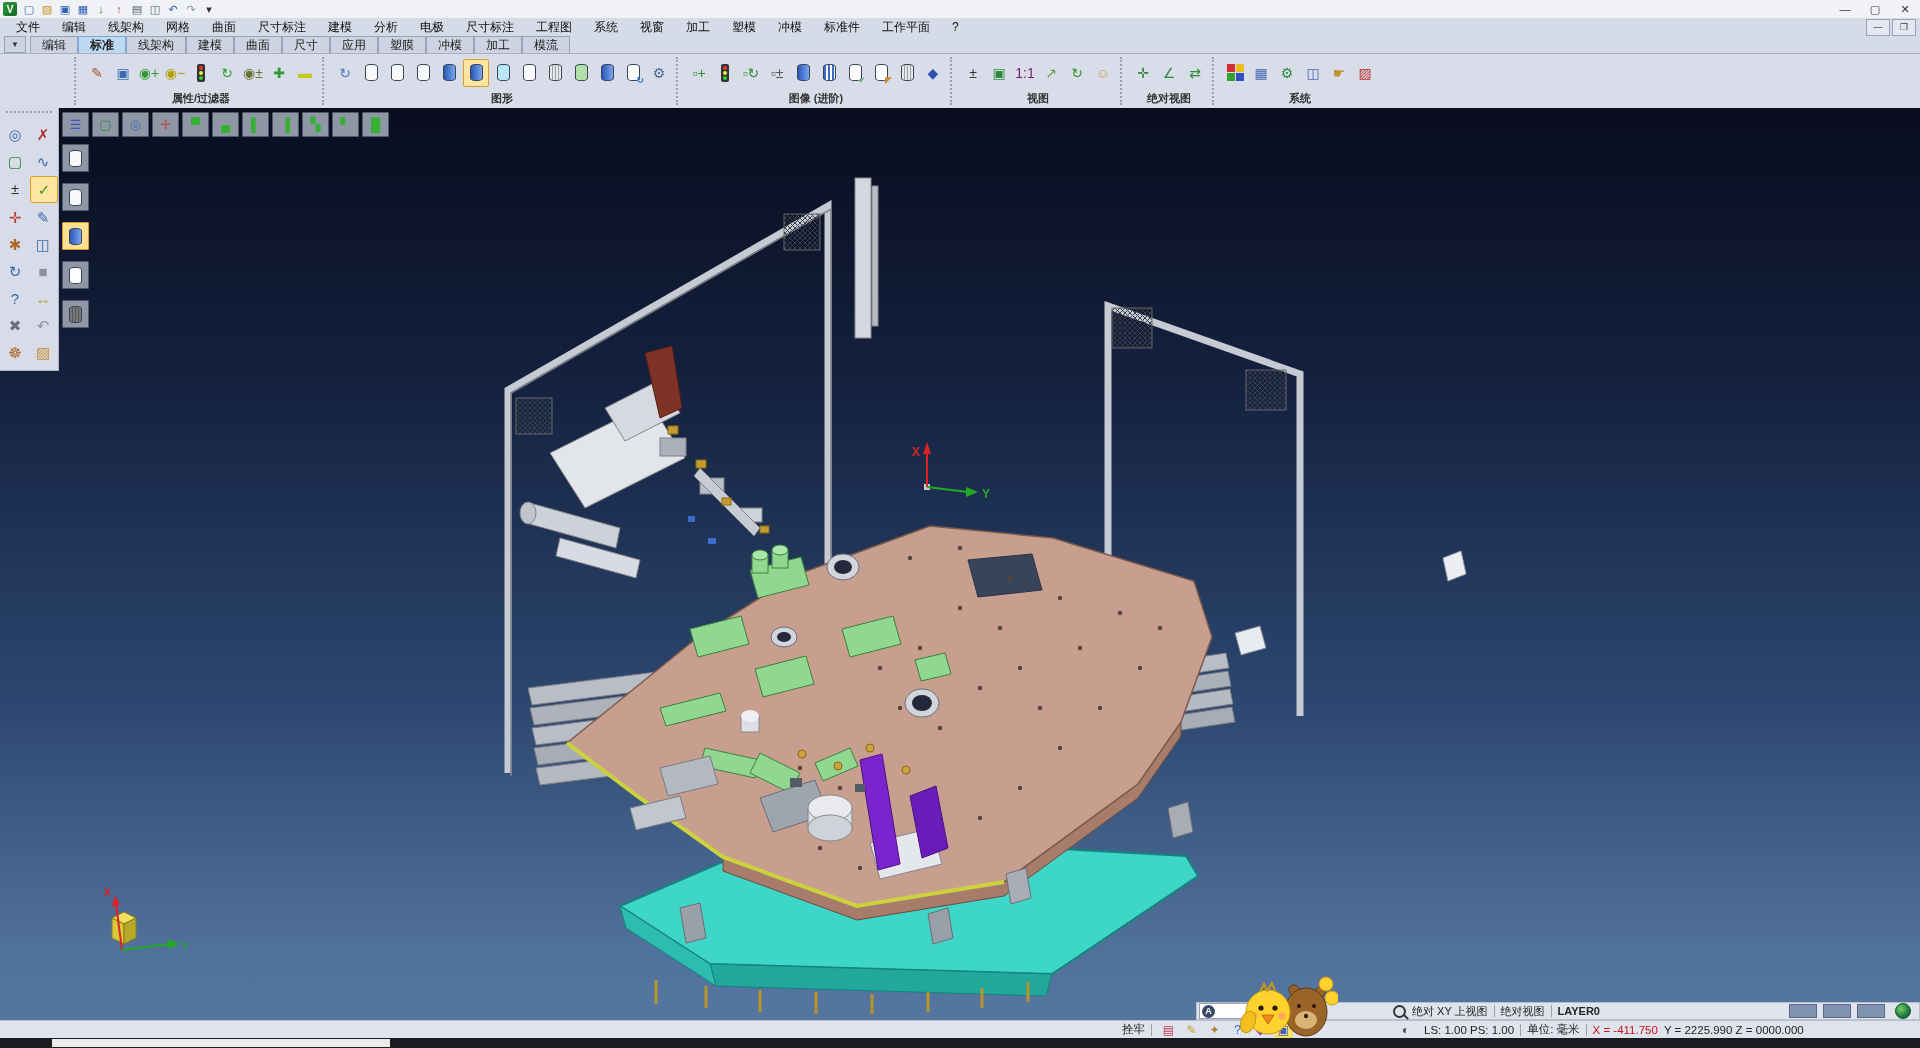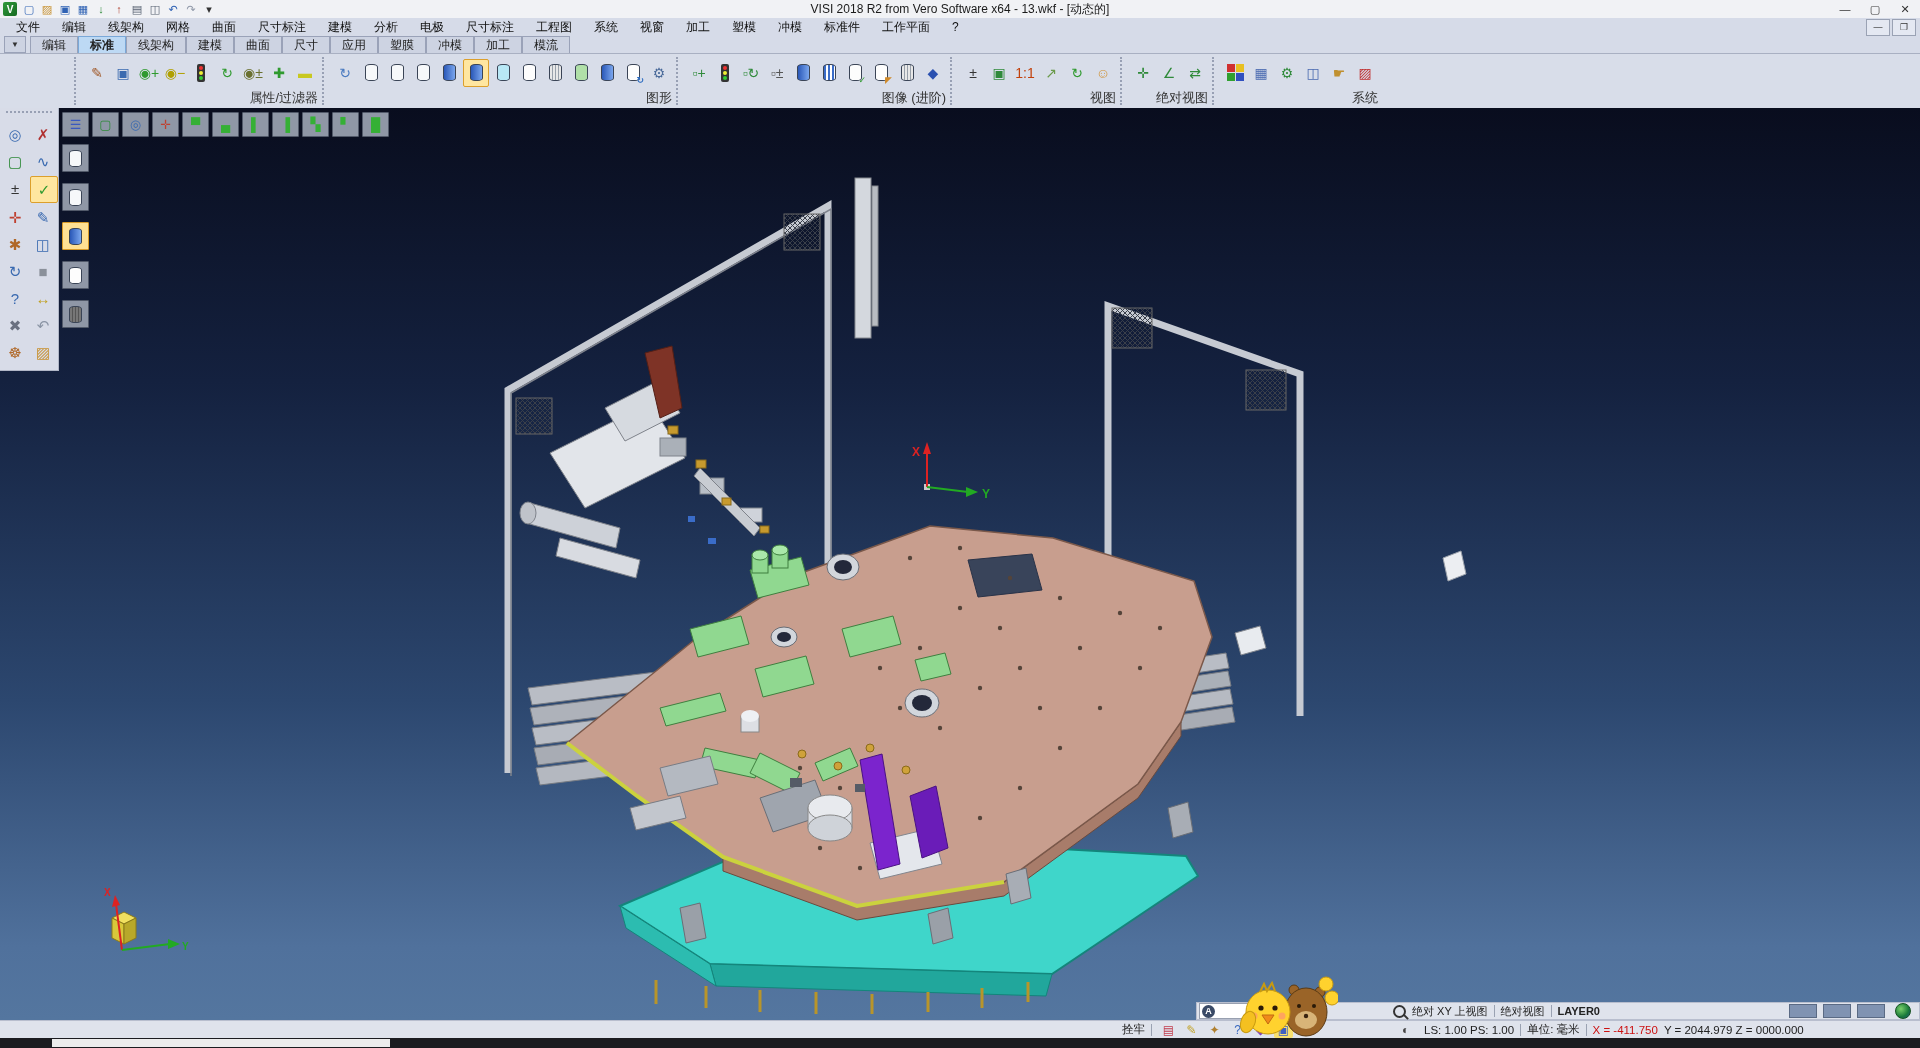--- a/index.html
+++ b/index.html
@@ -27,21 +27,21 @@
   .tabdrop{width:20px;height:15px;border:1px solid #9aa2b8;background:#cdd3e2;display:flex;align-items:center;
     justify-content:center;font-size:8px;color:#333;margin-right:4px;margin-bottom:0;}
   .tab{padding:0 11px;height:16px;line-height:16px;border:1px solid #9aa2b8;border-bottom:none;background:#cdd3e2;
     color:#222;white-space:nowrap;}
   .tab.active{background:#bdd9f4;border-color:#7aa8d8;font-weight:bold;}
   
   .toolrow{position:absolute;left:0;top:54px;width:1920px;height:54px;background:#d8dde9;display:flex;
     align-items:stretch;box-sizing:border-box;padding-left:70px;}
   .tgroup{display:flex;flex-direction:column;}
   .gicons{display:flex;align-items:center;height:37px;}
-  .glabel{text-align:right;font-size:13px;color:#333;height:15px;line-height:14px;}
+  .glabel{text-align:center;font-size:11px;color:#333;height:15px;line-height:14px;font-weight:bold;}
   .grip{width:4px;align-self:stretch;margin:3px 4px;border-left:2px dotted #98a0b4;}
   .ticon{width:24px;height:26px;display:flex;align-items:center;justify-content:center;font-size:14px;
     margin:0 1px;border-radius:2px;position:relative;}
   .ticon.sel{background:#ffe6a0;border:1px solid #dc9f2c;}
   
   .cyl{display:inline-block;width:11px;height:15px;border:1px solid #3a4456;border-radius:5px/3px;background:#f6f8fa;}
   .cyl.blue{background:linear-gradient(90deg,#2a58b8,#7aa6ee);}
   .cyl.cyan{background:#b8e8f6;}
   .cyl.white{background:#fdfdfd;}
   .cyl.mesh{background:repeating-linear-gradient(90deg,#e8e8e8 0 2px,#98a0aa 2px 3px);}
@@ -108,21 +108,20 @@
       <span class="qicon" style="color: rgb(47, 98, 180);">▣</span>
       <span class="qicon" style="color: rgb(47, 98, 180);">▦</span>
       <span class="qicon" style="color: rgb(47, 138, 58);">↓</span>
       <span class="qicon" style="color: rgb(176, 64, 48);">↑</span>
       <span class="qicon" style="color: rgb(86, 96, 112);">▤</span>
       <span class="qicon" style="color: rgb(86, 96, 112);">◫</span>
       <span class="qicon" style="color: rgb(47, 98, 180);">↶</span>
       <span class="qicon" style="color: rgb(143, 152, 168);">↷</span>
       <span class="qicon" style="color: rgb(51, 51, 51);">▾</span>
     </div>
-  <div class="title-text">VISI 2018 R2 from Vero Software x64 - 13.wkf - [动态的]</div>
   <div class="wincontrols">
     <div class="winbtn">—</div>
     <div class="winbtn">▢</div>
     <div class="winbtn">✕</div>
   </div>
 </div>
 
 <div class="menubar">
   <div class="qbar">
       <span class="menu-item">文件</span>
@@ -264,21 +263,21 @@
         </span>
         <span class="ticon" style="color: rgb(42, 80, 176);">◆</span>
       </div>
     <div class="glabel">图像 (进阶)</div>
   </div>
   <div class="grip"></div>
   <div class="tgroup">
     <div class="gicons">
         <span class="ticon" style="color: rgb(51, 51, 51);">±</span>
         <span class="ticon" style="color: rgb(47, 138, 58);">▣</span>
-        <span class="ticon" style="color: #c2410c;">1:1</span>
+        <span class="ticon" style="color: #701a75;">1:1</span>
         <span class="ticon" style="color: rgb(106, 154, 74);">↗</span>
         <span class="ticon" style="color: rgb(47, 154, 47);">↻</span>
         <span class="ticon" style="color: rgb(208, 144, 48);">☺</span>
       </div>
     <div class="glabel">视图</div>
   </div>
   <div class="grip"></div>
   <div class="tgroup">
     <div class="gicons">
         <span class="ticon" style="color: rgb(47, 138, 58);">✛</span>
@@ -583,21 +582,21 @@
     </div>
   <div class="gapmascot"></div>
   <div class="qbar">
       <span class="sicon" style="color: rgb(68, 68, 68);">◐</span>
     </div>
   <span style="margin-left:8px;white-space:nowrap;">LS: 1.00 PS: 1.00</span>
   <div class="sep"></div>
   <span>单位: 毫米</span>
   <div class="sep"></div>
   <span class="coordx">X = -411.750</span>
-  <span class="coordrest">Y = 2044.979 Z = 0000.000</span>
+  <span class="coordrest">Y = 2225.990 Z = 0000.000</span>
 </div>
 
 <svg class="mascot" viewBox="0 0 102 78">
   <circle cx="58" cy="22" r="5" fill="#9a6428" stroke="#5a3a14"></circle>
   <circle cx="84" cy="24" r="5" fill="#9a6428" stroke="#5a3a14"></circle>
   <ellipse cx="70" cy="44" rx="21" ry="24" fill="#9a6428" stroke="#5a3a14"></ellipse>
   <ellipse cx="70" cy="52" rx="11" ry="9" fill="#d8b478"></ellipse>
   <circle cx="63" cy="38" r="2" fill="#2a1a08"></circle>
     <circle cx="78" cy="38" r="2" fill="#2a1a08"></circle>
   <circle cx="70" cy="48" r="2.2" fill="#3a2410"></circle>

